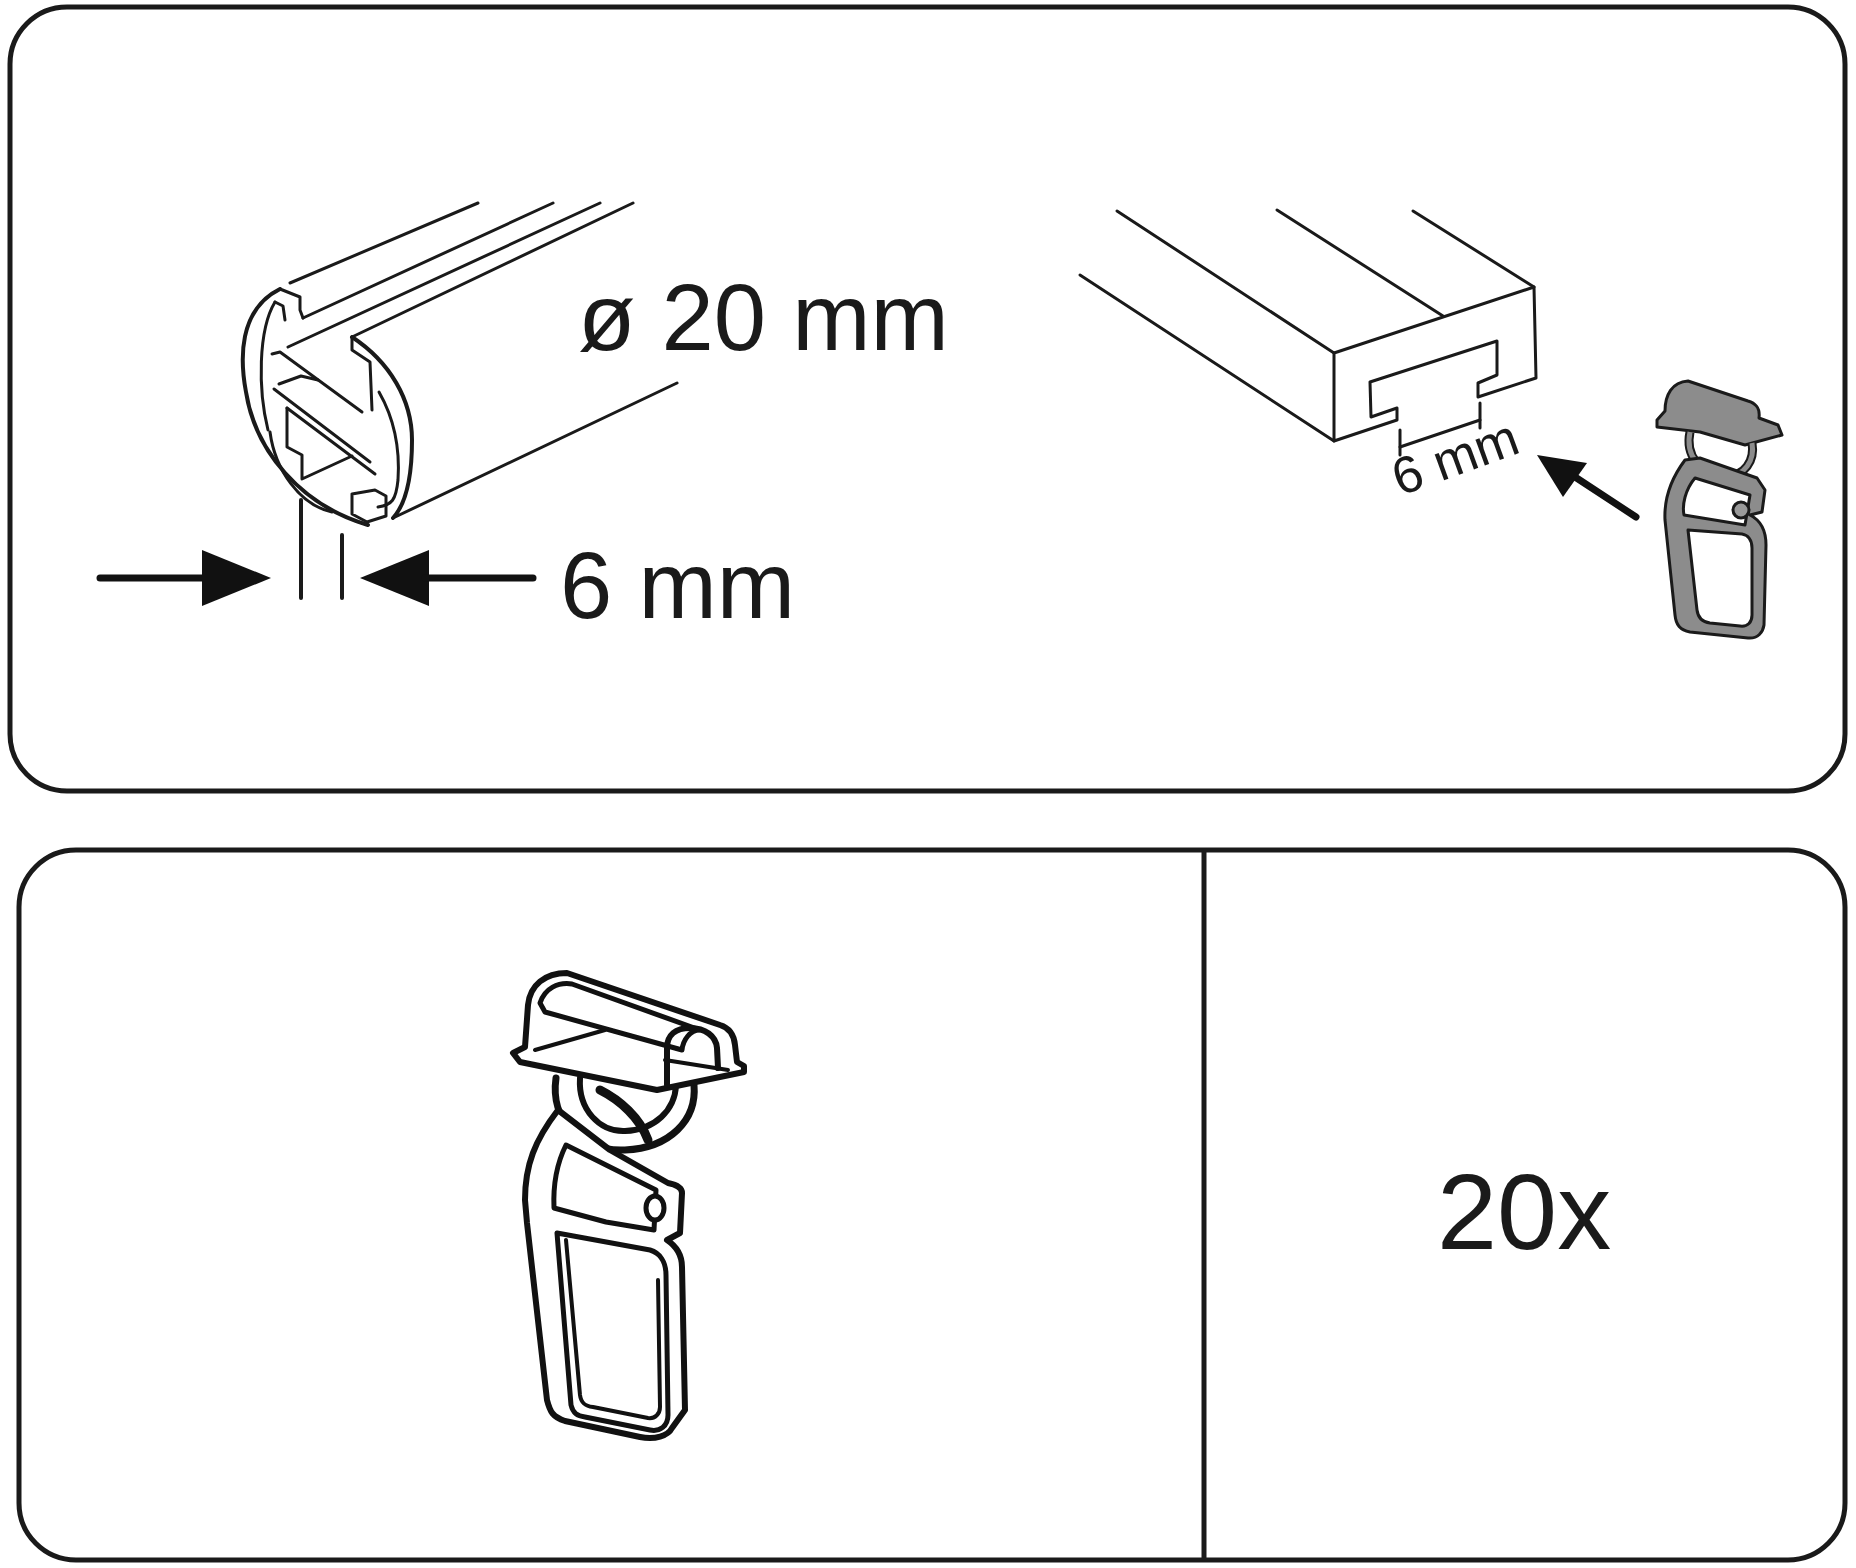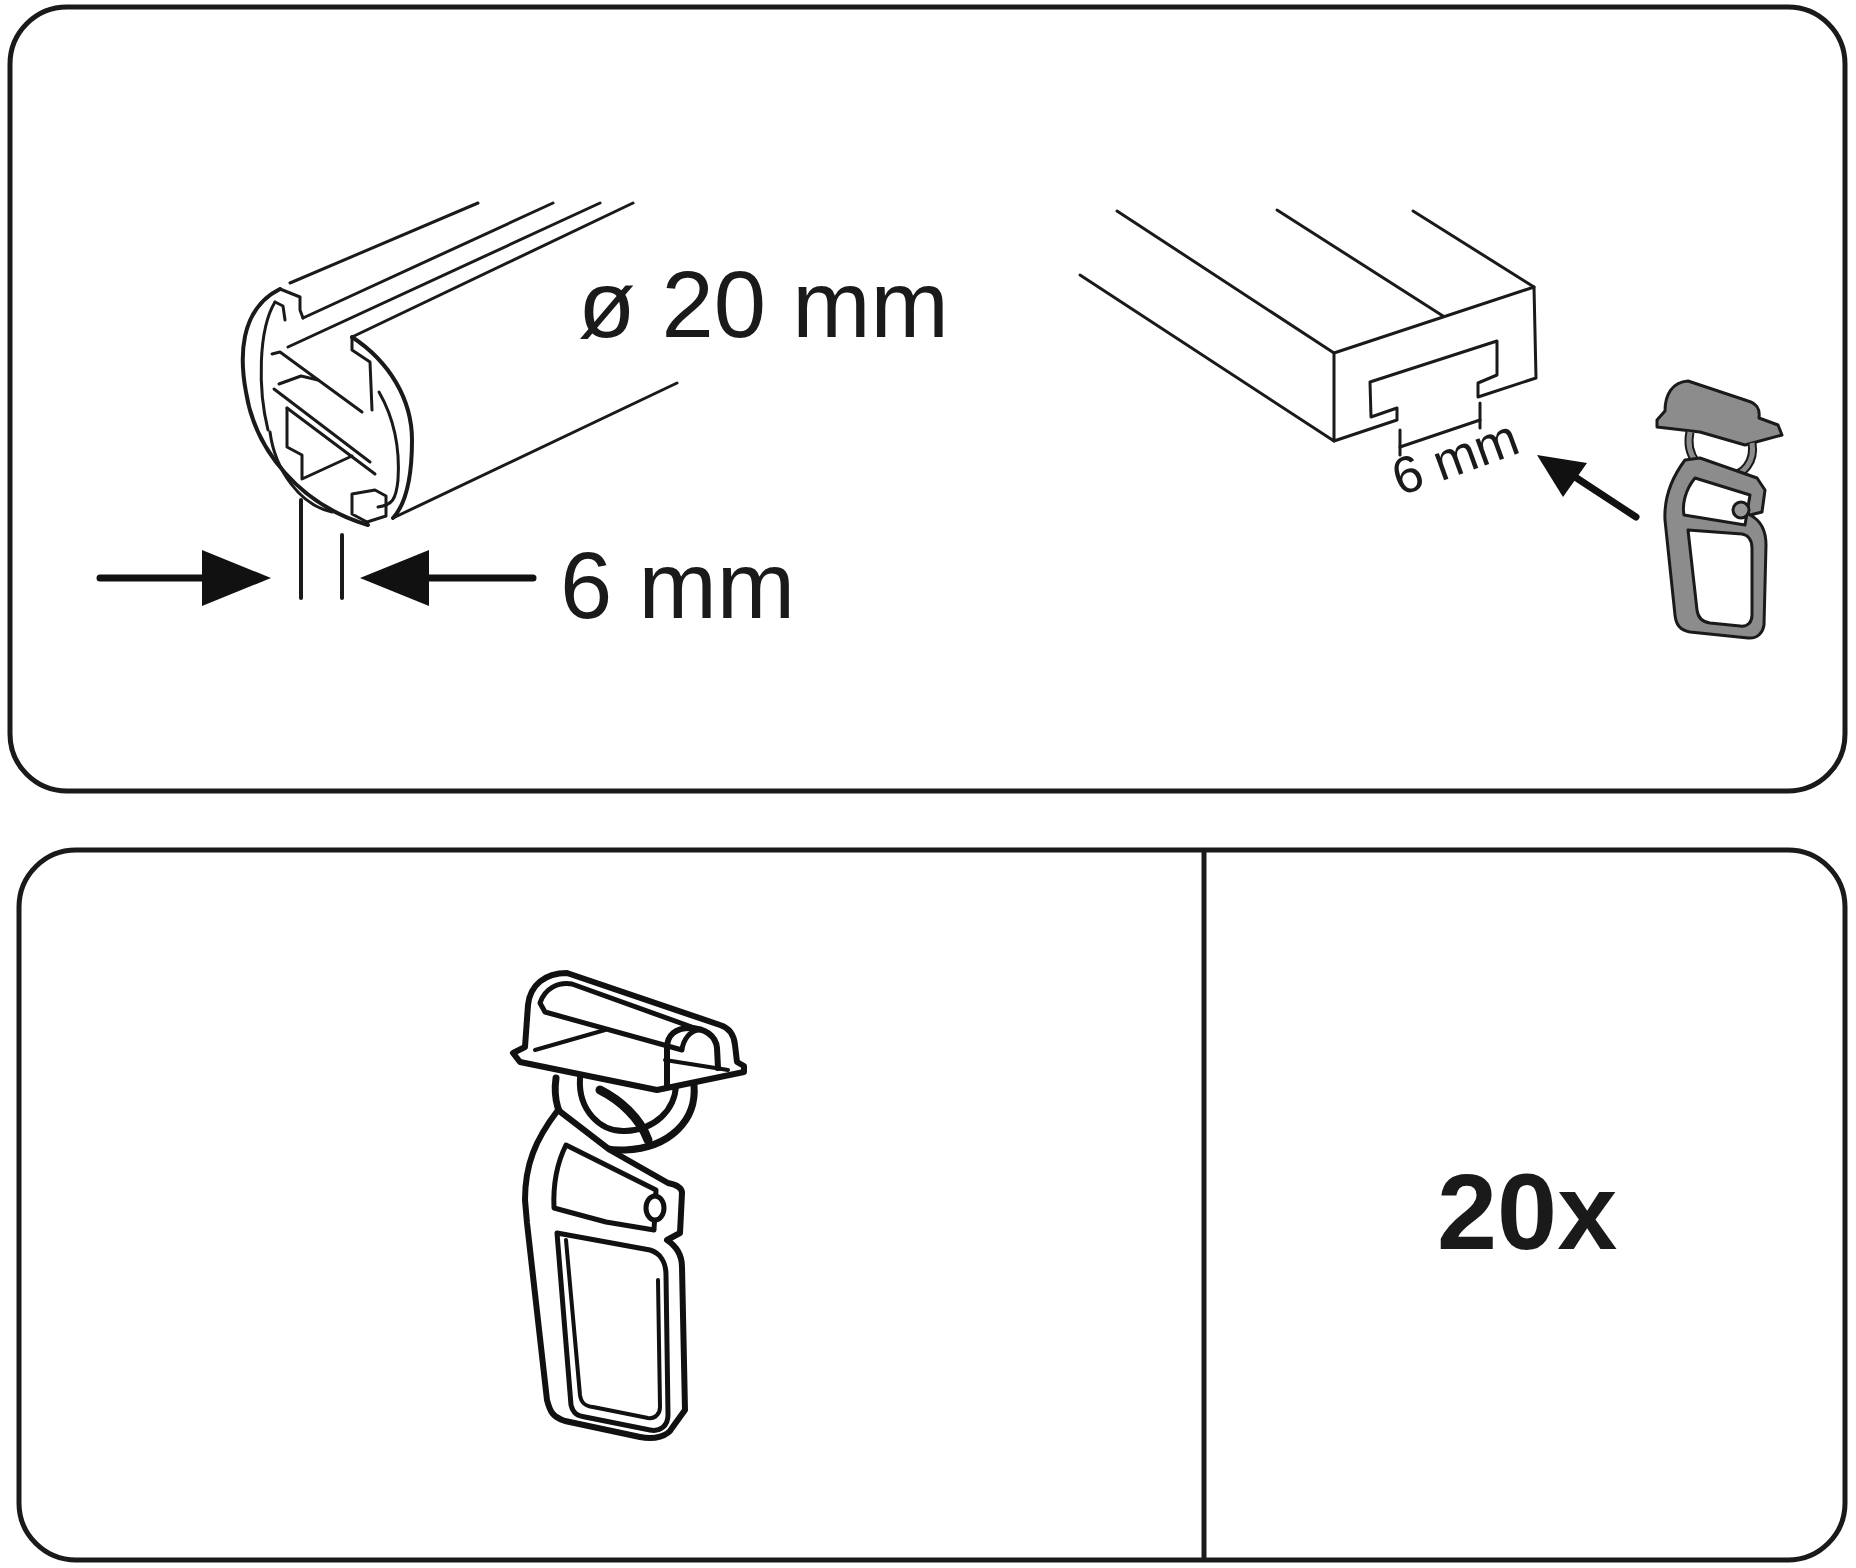--- a/index.html
+++ b/index.html
@@ -4,21 +4,21 @@
 <style>
   html, body { margin: 0; padding: 0; background: #ffffff; }
   body { width: 1856px; height: 1568px; position: relative; overflow: hidden; }
   svg { position: absolute; left: 0; top: 0; }
   .frame { fill: none; stroke: #1a1a1a; stroke-width: 5; }
   .ln { fill: none; stroke: #1a1a1a; stroke-width: 3; stroke-linecap: round; stroke-linejoin: round; }
   .ln2 { fill: none; stroke: #1a1a1a; stroke-width: 4; stroke-linecap: round; stroke-linejoin: round; }
   .thick { fill: none; stroke: #111; stroke-width: 7; stroke-linecap: round; stroke-linejoin: round; }
   .lbl { position: absolute; font-family: "Liberation Sans", sans-serif; color: #1a1a1a; white-space: nowrap; line-height: 1; }
   .lbl-big { font-size: 94px; font-weight: normal; }
-  .lbl-qty { font-size: 108px; font-weight: bold; }
+  .lbl-qty { font-size: 108px; font-weight: normal; }
   .lbl-small { font-size: 52px; }
 </style>
 </head>
 <body>
 
 <svg width="1856" height="1568" viewBox="0 0 1856 1568">
 
   <rect class="frame" x="10" y="7" width="1835" height="784" rx="57" ry="57"></rect>
 
   <g>
@@ -106,16 +106,16 @@
     <ellipse cx="655" cy="1208" rx="9" ry="12" stroke-width="5"></ellipse>
 
     <path d="M513,1053 L525,1047 L528,1005 C530,985 545,973 567,973 L720,1025 C730,1028 734,1035 735,1045 L737,1062 L744,1066 L744,1072 L657,1090 L520,1062 Z"></path>
     <path d="M540,1003 C545,988 558,982 572,984 L700,1030 C690,1030 683,1040 682,1050 L545,1012 Z" stroke-width="5"></path>
     <line x1="535" y1="1050" x2="605" y2="1030" stroke-width="4"></line>
     <line x1="665" y1="1060" x2="728" y2="1070" stroke-width="4"></line>
     <path d="M667,1085 L667,1048 C667,1035 676,1028 690,1028 C705,1028 716,1036 717,1048 L718,1068" fill="none" stroke-width="6"></path>
   </g>
 </svg>
 
-<div class="lbl lbl-big" style="left:578px; top:258px;">ø 20 mm</div>
+<div class="lbl lbl-big" style="left:578px; top:271px;">ø 20 mm</div>
 <div class="lbl lbl-big" style="left:560px; top:539px;">6 mm</div>
 <div class="lbl lbl-small" style="left:1385px; top:455px; transform: rotate(-20deg); transform-origin: left top;">6 mm</div>
 <div class="lbl lbl-qty" style="left:1437px; top:1158px;">20x</div>
 
 </body></html>

